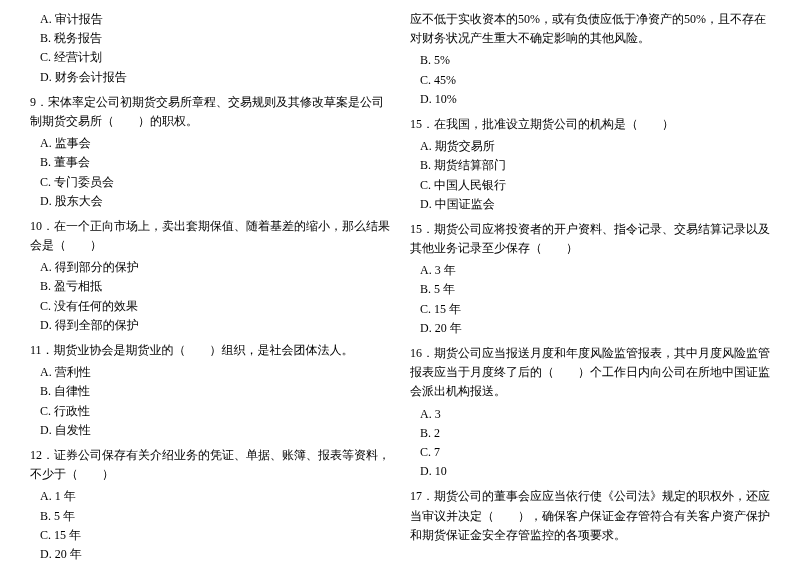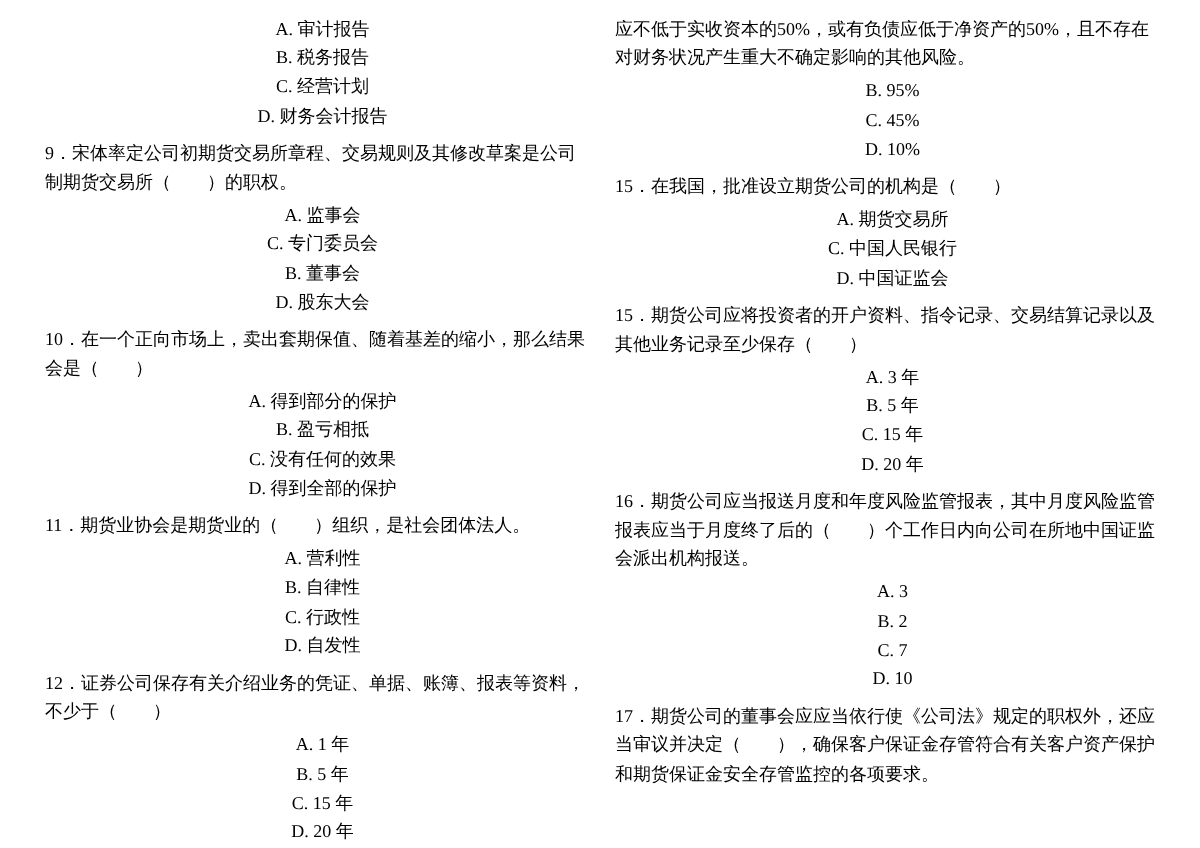--- a/index.html
+++ b/index.html
@@ -31,21 +31,20 @@
       margin-bottom: 6px;
     }
     .question-text {
       margin-bottom: 3px;
       line-height: 1.6;
       text-indent: 0;
     }
     .option {
       margin-left: 10px;
       line-height: 1.6;
-      text-align: center;
     }
   </style>
 </head>
 <body>
 
 <div class="page-content">
   <div class="two-column">
 
     <div class="column">
 
@@ -60,22 +59,22 @@
           <span>C. 经营计划</span>
         </div>
         <div class="option">
           <span>D. 财务会计报告</span>
         </div>
       </div>
 
       <div class="question-block">
         <div class="question-text">9．宋体率定公司初期货交易所章程、交易规则及其修改草案是公司制期货交易所（　　）的职权。</div>
         <div class="option">A. 监事会</div>
+        <div class="option">B. 董事会</div>
         <div class="option">C. 专门委员会</div>
-        <div class="option">B. 董事会</div>
         <div class="option">D. 股东大会</div>
       </div>
 
       <div class="question-block">
         <div class="question-text">10．在一个正向市场上，卖出套期保值、随着基差的缩小，那么结果会是（　　）</div>
         <div class="option">A. 得到部分的保护</div>
         <div class="option">B. 盈亏相抵</div>
         <div class="option">C. 没有任何的效果</div>
         <div class="option">D. 得到全部的保护</div>
       </div>
@@ -95,28 +94,29 @@
         <div class="option">C. 15 年</div>
         <div class="option">D. 20 年</div>
       </div>
 
     </div>
 
     <div class="column">
 
       <div class="question-block">
         <div class="question-text">应不低于实收资本的50%，或有负债应低于净资产的50%，且不存在对财务状况产生重大不确定影响的其他风险。</div>
-        <div class="option">B. 95%</div>
+        <div class="option">B. 5%</div>
         <div class="option">C. 45%</div>
         <div class="option">D. 10%</div>
       </div>
 
       <div class="question-block">
         <div class="question-text">15．在我国，批准设立期货公司的机构是（　　）</div>
         <div class="option">A. 期货交易所</div>
+        <div class="option">B. 期货结算部门</div>
         <div class="option">C. 中国人民银行</div>
         <div class="option">D. 中国证监会</div>
       </div>
 
       <div class="question-block">
         <div class="question-text">15．期货公司应将投资者的开户资料、指令记录、交易结算记录以及其他业务记录至少保存（　　）</div>
         <div class="option">A. 3 年</div>
         <div class="option">B. 5 年</div>
         <div class="option">C. 15 年</div>
         <div class="option">D. 20 年</div>

